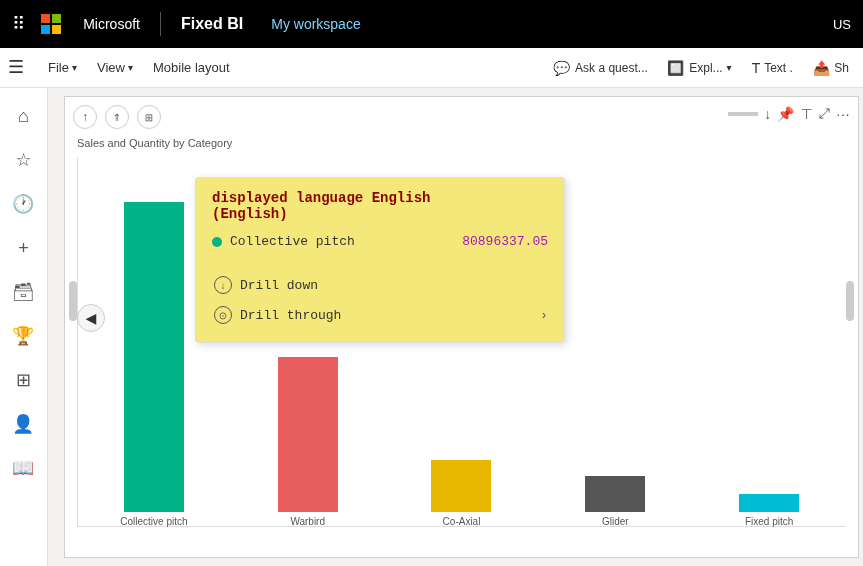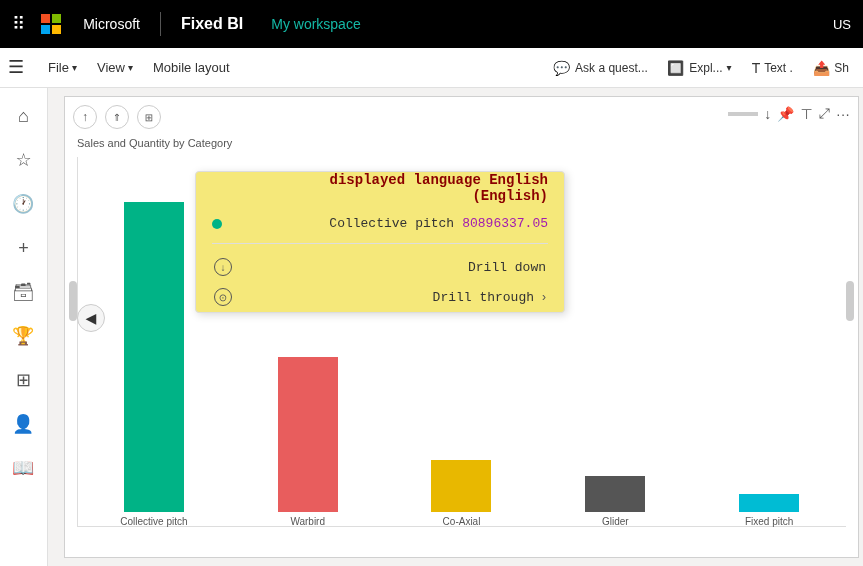--- a/index.html
+++ b/index.html
@@ -21,21 +21,21 @@
     .ms-logo-squares {
       width: 20px; height: 20px;
       display: grid; grid-template-columns: 1fr 1fr; gap: 2px;
     }
     .ms-logo-squares span { display: block; }
     .ms-logo-squares .sq1 { background: #f25022; }
     .ms-logo-squares .sq2 { background: #7fba00; }
     .ms-logo-squares .sq3 { background: #00a4ef; }
     .ms-logo-squares .sq4 { background: #ffb900; }
     .top-nav .divider-v { width: 1px; height: 24px; background: #555; margin: 0 8px; }
-    .top-nav .workspace { color: #14b8a6; font-size: 14px; margin-left: 16px; }
+    .top-nav .workspace { color: #7dd3fc; font-size: 14px; margin-left: 16px; }
     .top-nav .user { color: #fff; font-size: 13px; margin-left: auto; }
 
     
     .menu-bar {
       background: #fff;
       height: 40px;
       display: flex;
       align-items: center;
       padding: 0 8px 0 40px;
       border-bottom: 1px solid #e0e0e0;
@@ -189,29 +189,28 @@
       border: 1px solid #ccc;
       background: #f5f5f5;
       display: flex; align-items: center; justify-content: center;
       font-size: 14px; cursor: pointer; color: #333;
     }
 
     
     .tooltip {
       position: absolute;
       left: 130px;
-      top: 74px;
+      top: 80px;
       width: 370px;
       background: #f5e87a;
       border: 1px solid #ddd;
       border-radius: 4px;
-      padding: 0 16px;
+      padding: 12px 16px;
       box-shadow: 2px 2px 8px rgba(0,0,0,0.15);
       z-index: 10;
-      text-align: right;
     }
     .tooltip-title {
       font-family: 'Courier New', monospace;
       font-size: 14px;
       font-weight: bold;
       color: #8B0000;
       margin-bottom: 8px;
     }
     .tooltip-row {
       display: flex; align-items: center; gap: 8px;

